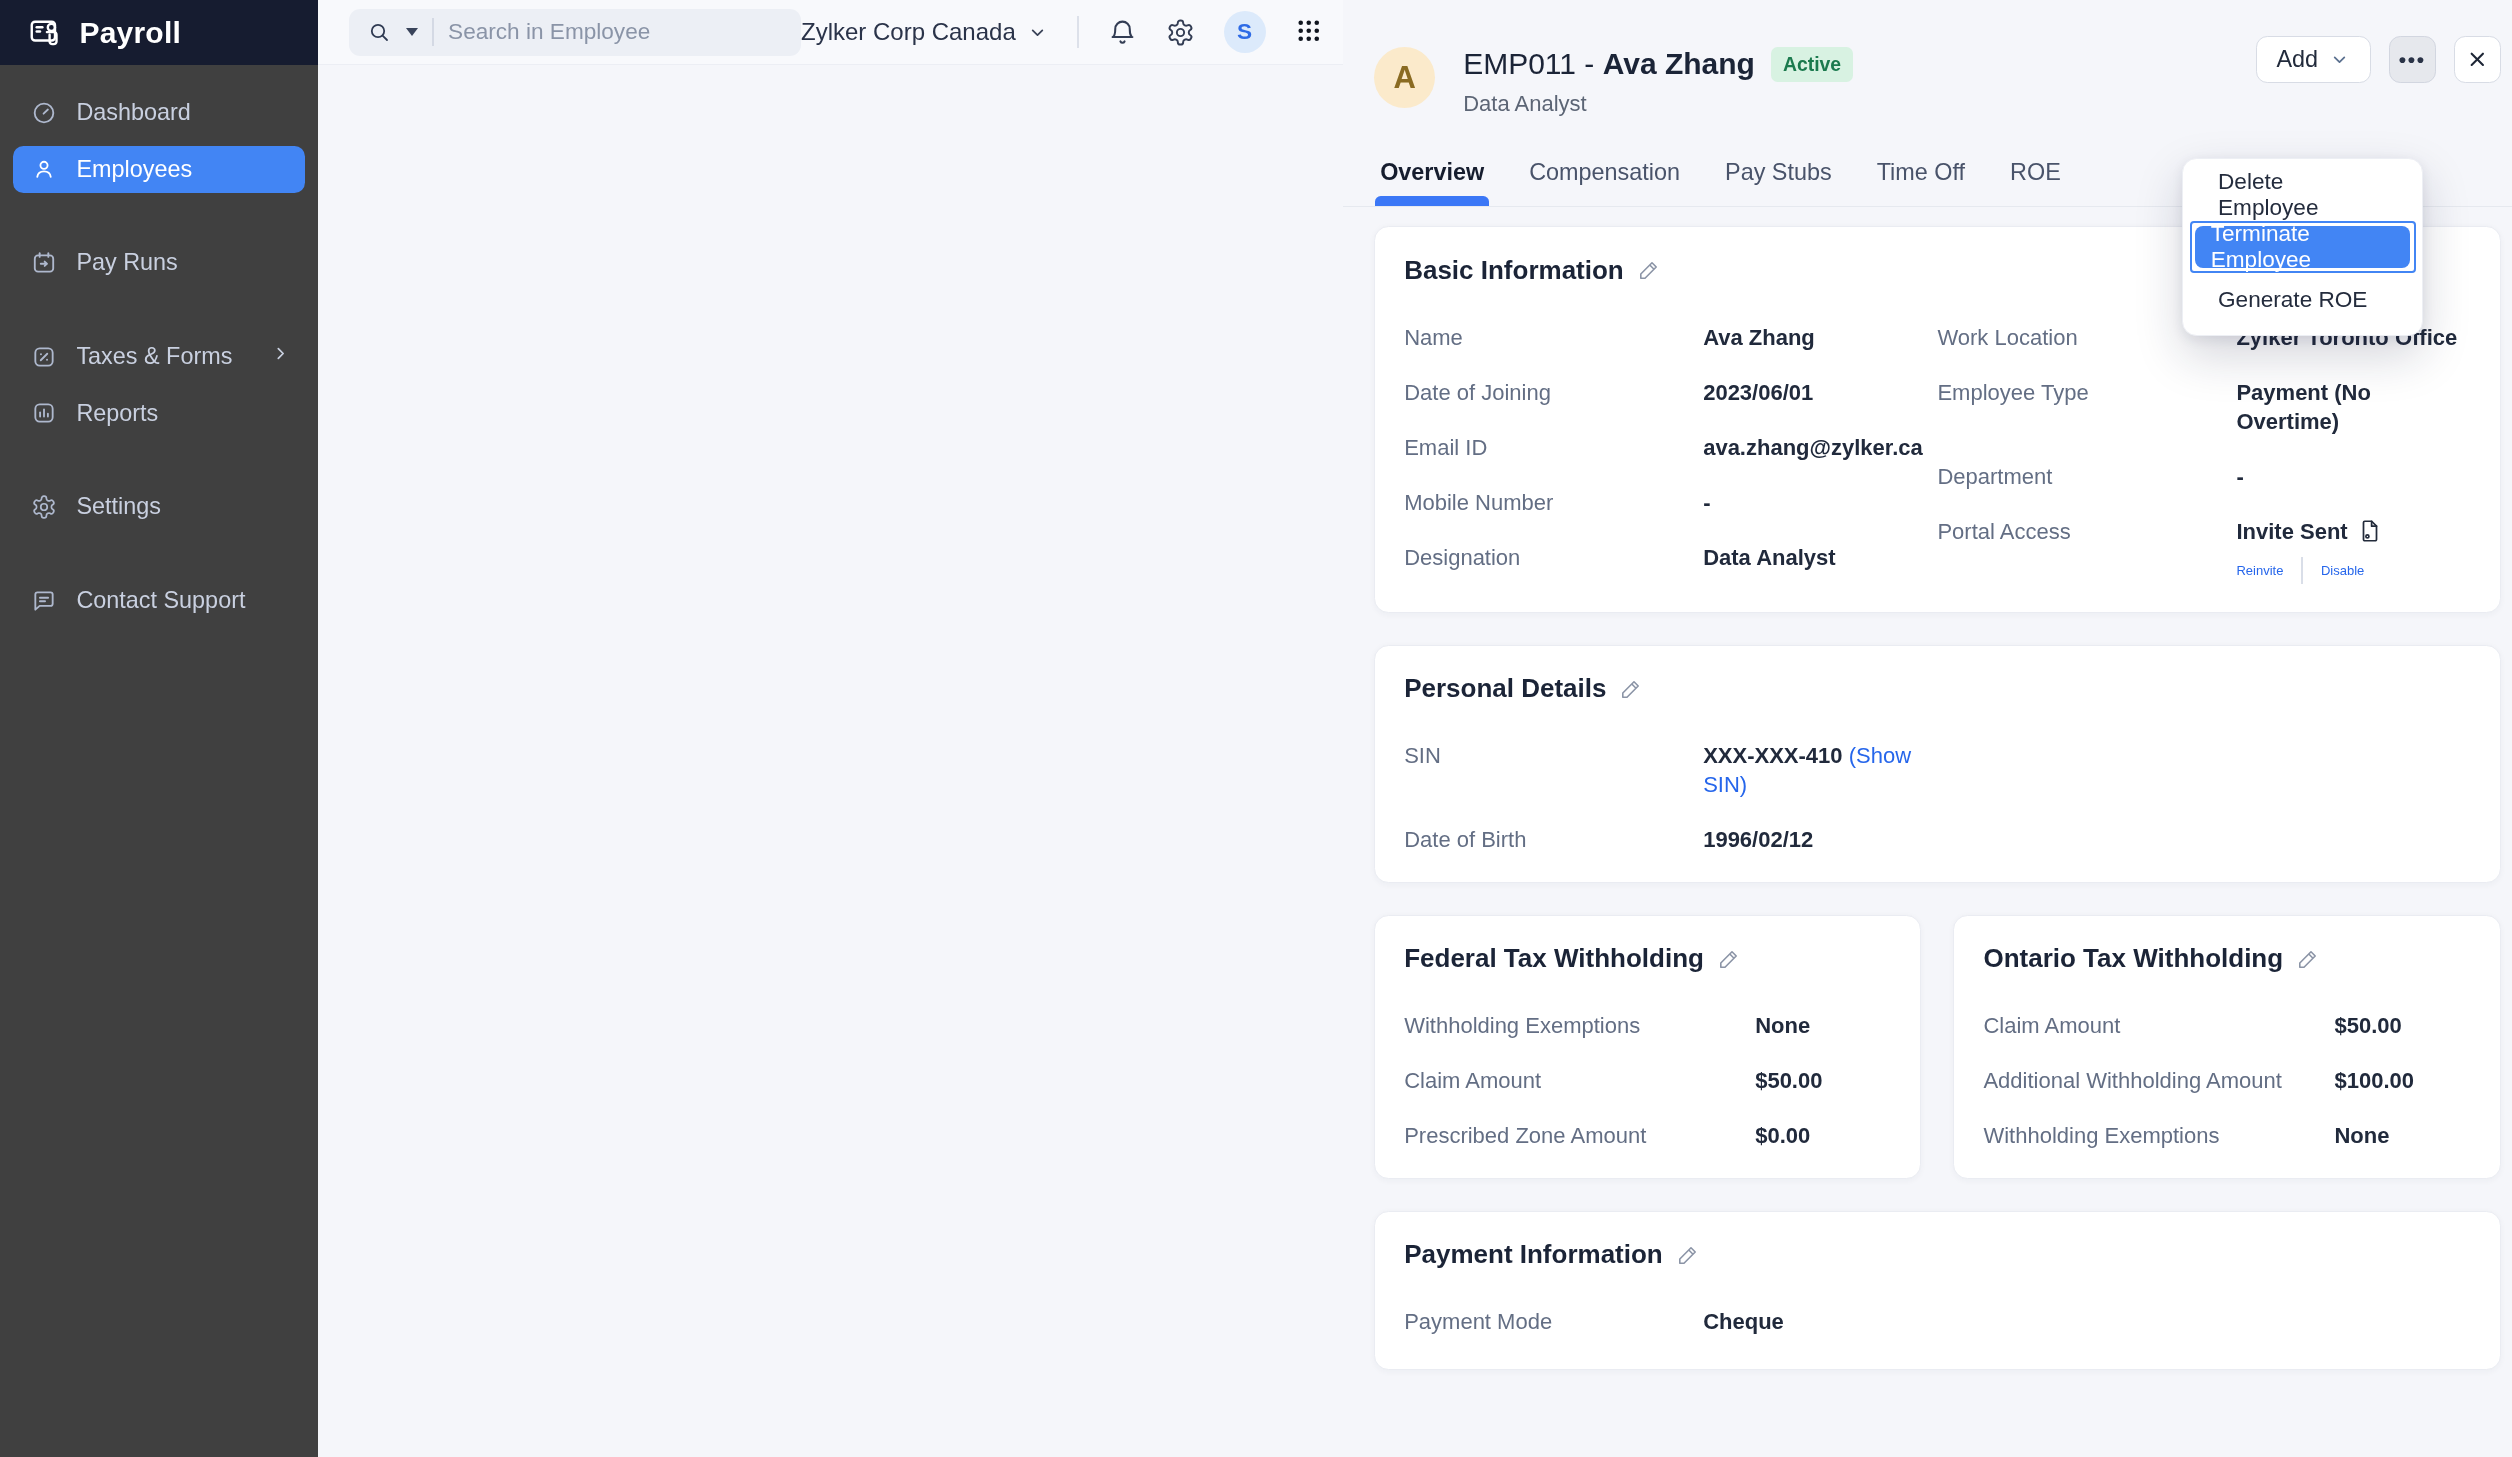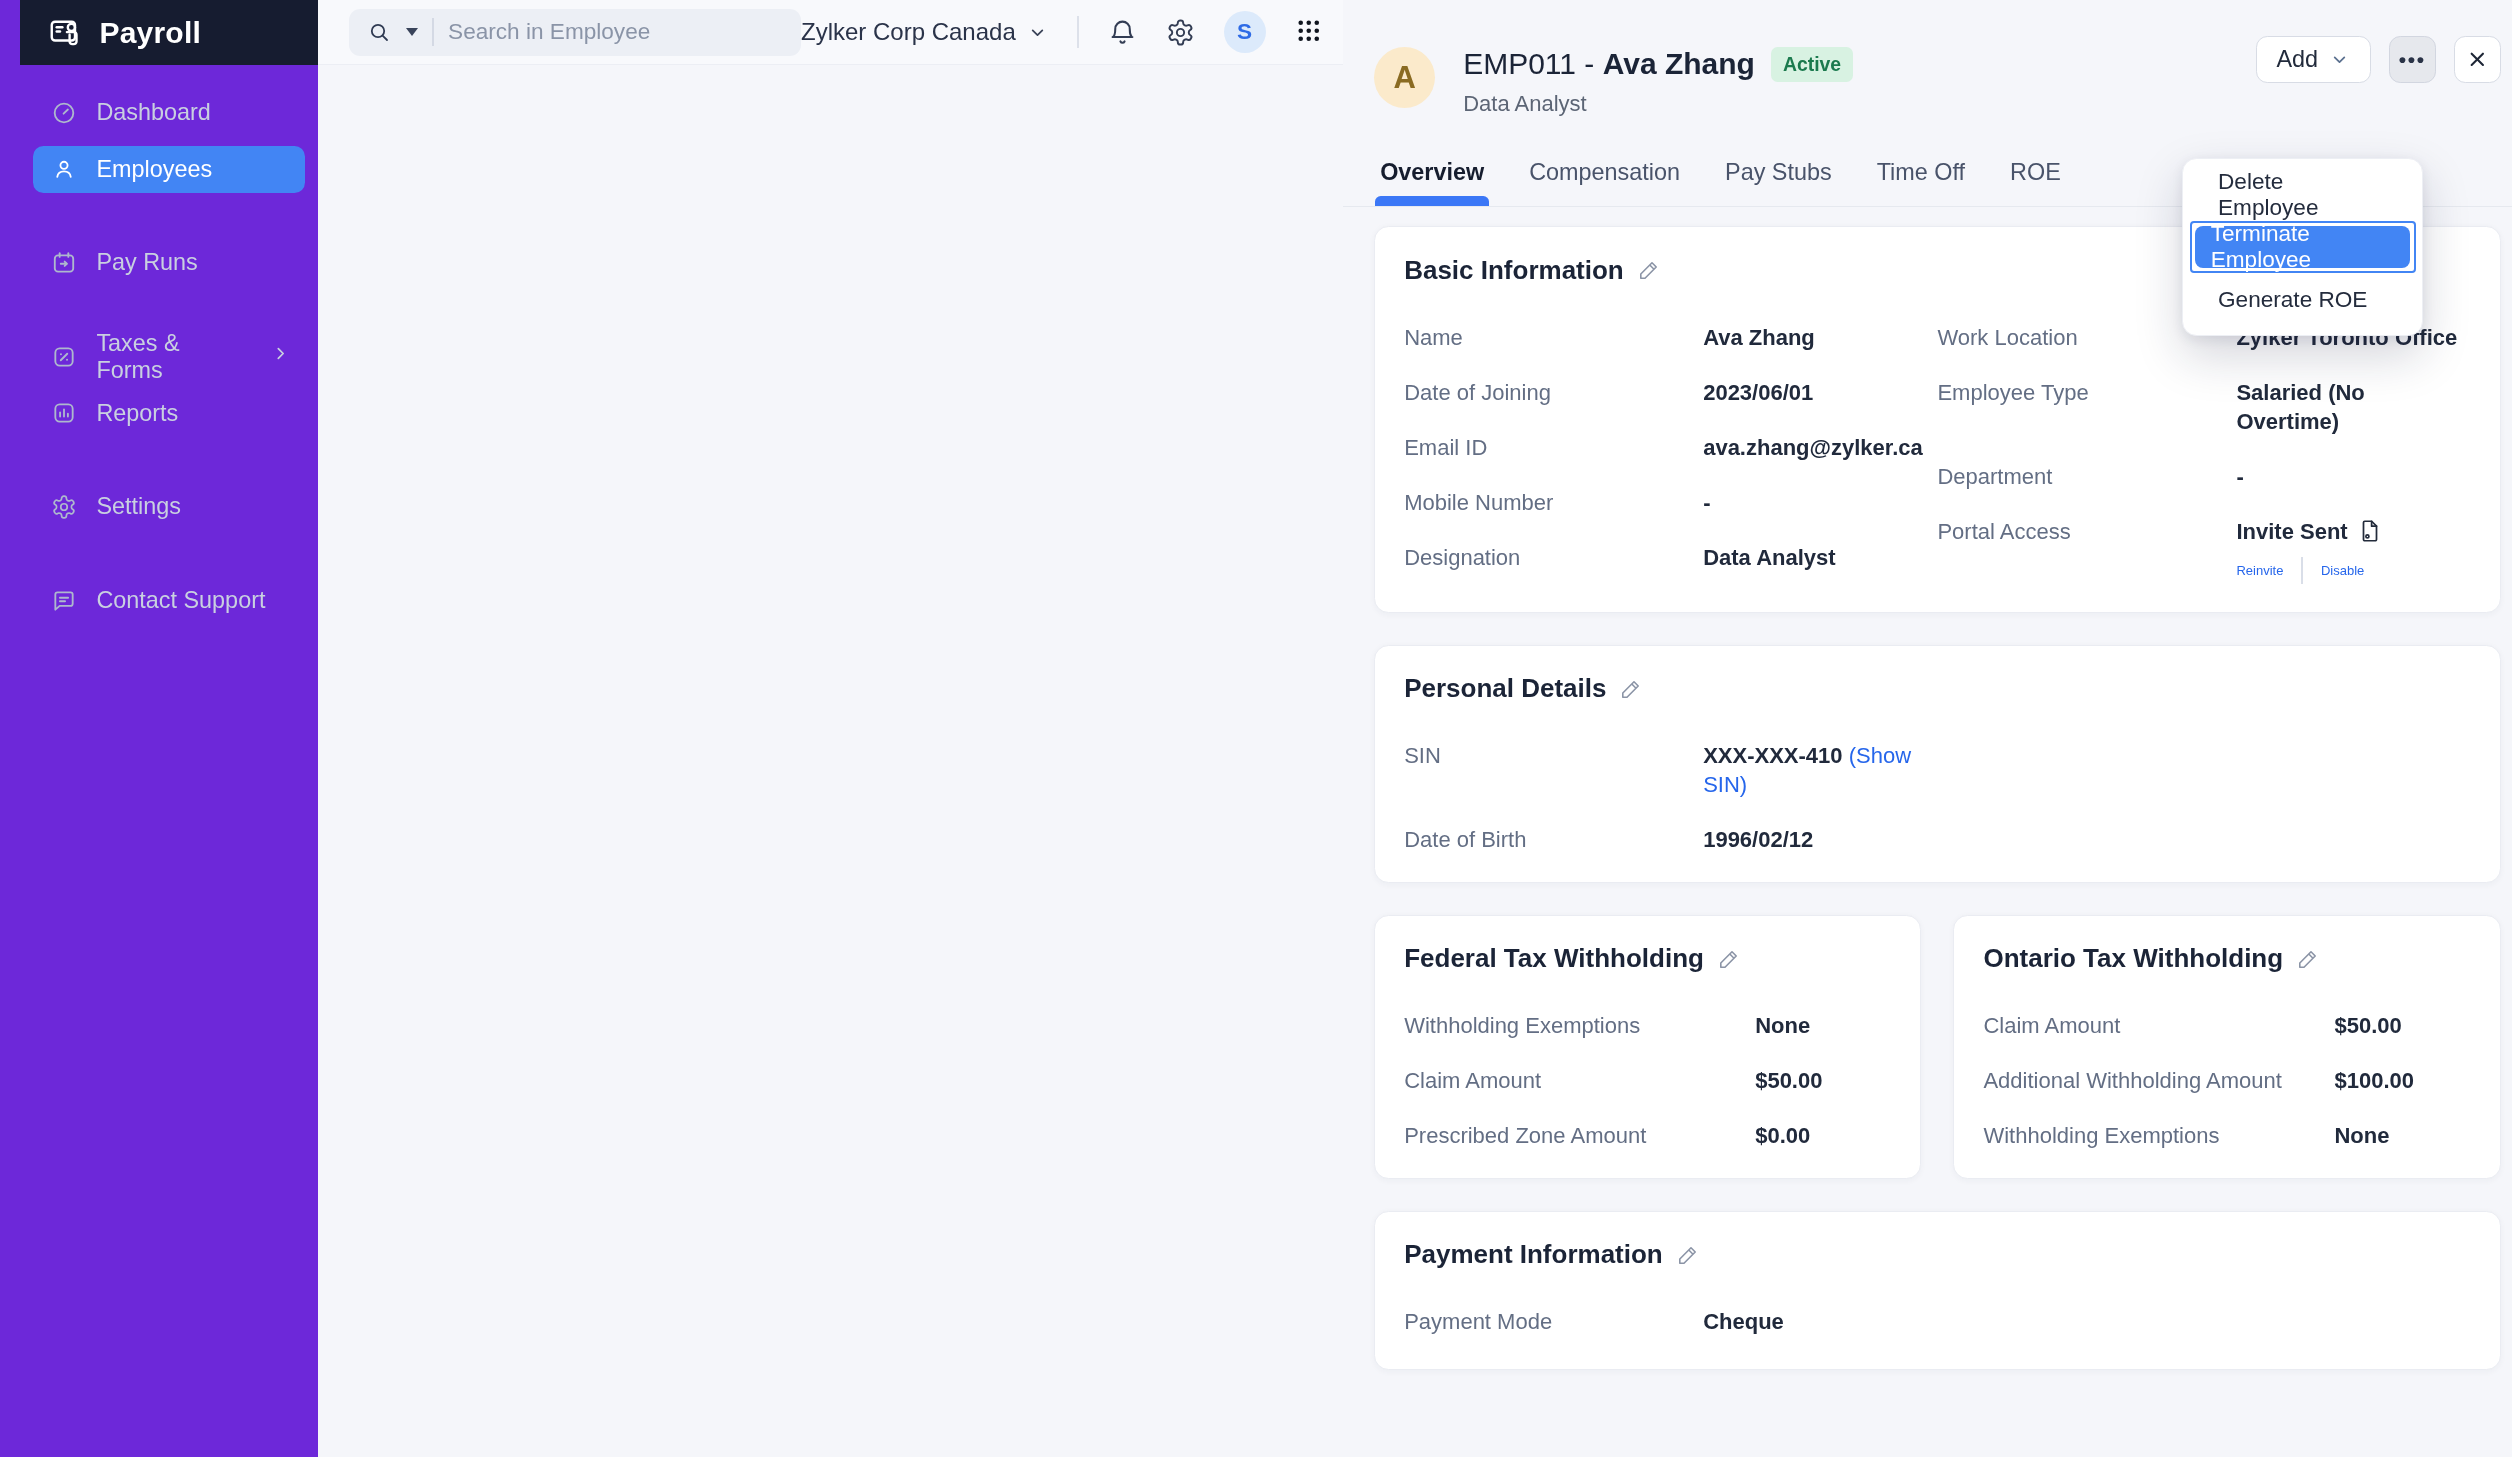--- a/index.html
+++ b/index.html
@@ -1,21 +1,21 @@
 <!DOCTYPE html>
 <html style="font-size:13px"><head>
 <meta charset="utf-8">
 <style>
   * { margin:0; padding:0; box-sizing:border-box; }
   html,body { width:2512px; height:1457px; overflow:hidden;
     font-family:"Liberation Sans","DejaVu Sans",sans-serif; background:#F5F6FA; }
   .app { display:flex; width:100%; height:100%; }
 
   
-  .sidebar { width:318px; height:100%; background:#6d28d9; flex-shrink:0; display:flex; flex-direction:column;padding-left:20px; }
+  .sidebar { width:318px; height:100%; background:#404040; flex-shrink:0; display:flex; flex-direction:column; }
   .logo-band { height:65px; background:#161C30; display:flex; align-items:center; padding-left:27.5px; gap:16px; }
   .logo-band svg { width:36px; height:36px; color:#FFFFFF; }
   .logo-text { color:#FFFFFF; font-size:30px; font-weight:700; letter-spacing:0.2px; }
   .nav { padding-top:24px; flex:1; }
   .nav-item { display:flex; align-items:center; gap:19.4px; height:47px; margin:0 13px 9.7px 13px;
     padding:0 14.5px 0 18px; border-radius:10.5px; color:#C9D0E0; font-size:23.4px; font-weight:500; cursor:pointer; }
   .nav-item svg { width:26px; height:26px; color:#AEB8CD; flex-shrink:0; }
   .nav-item.active { background:#4285F4; color:#FFFFFF; }
   .nav-item.active svg { color:#FFFFFF; }
   .nav-gap { height:37px; }
@@ -315,21 +315,21 @@
                 <span class="fvalue">Data Analyst</span>
               </div>
           </div>
           <div>
             <div class="frow">
                 <span class="flabel">Work Location</span>
                 <span class="fvalue">Zylker Toronto Office</span>
               </div>
             <div class="frow">
                 <span class="flabel">Employee Type</span>
-                <span class="fvalue">Salaried (No Overtime)</span>
+                <span class="fvalue">Payment (No Overtime)</span>
               </div>
             <div class="frow">
                 <span class="flabel">Department</span>
                 <span class="fvalue">-</span>
               </div>
             <div class="frow" style="margin-bottom:0">
               <span class="flabel">Portal Access</span>
               <span>
                 <span class="fvalue invite-row">
                   <span>Invite Sent</span>

